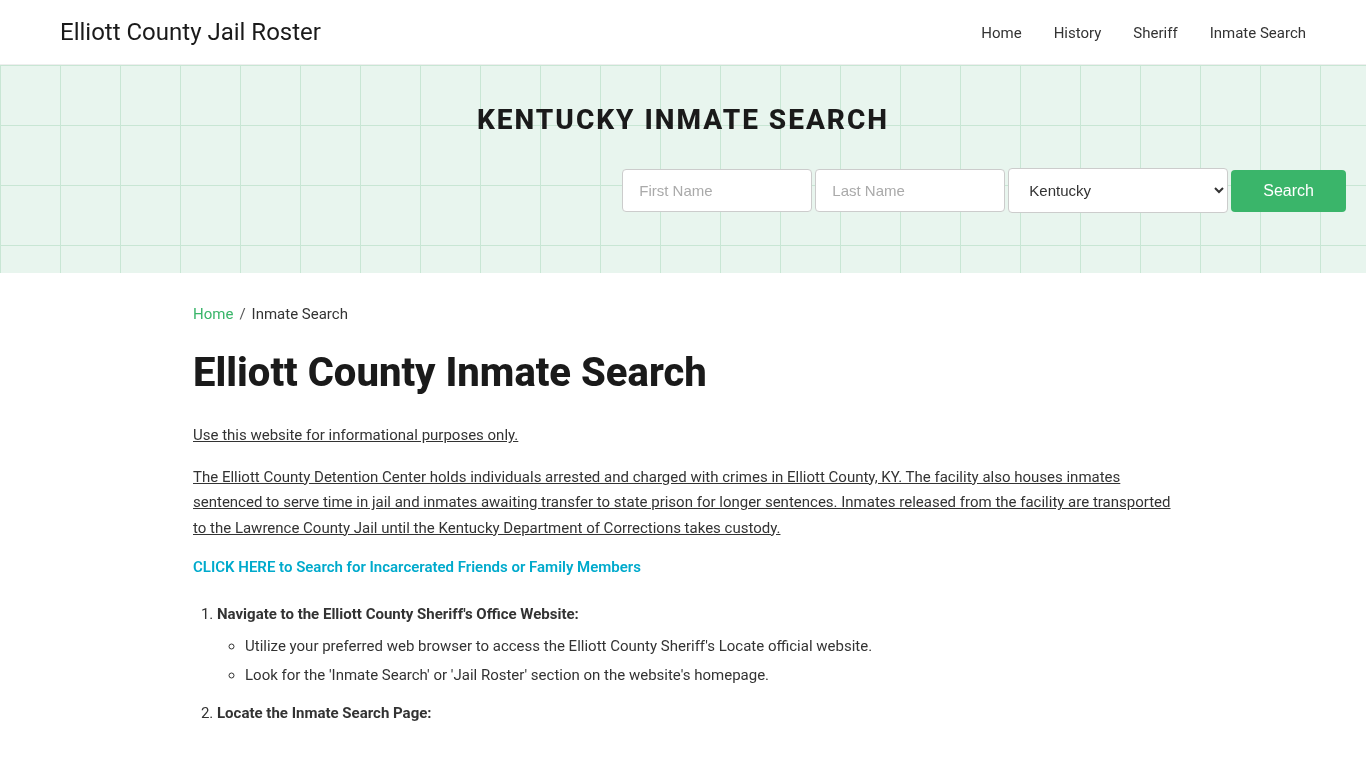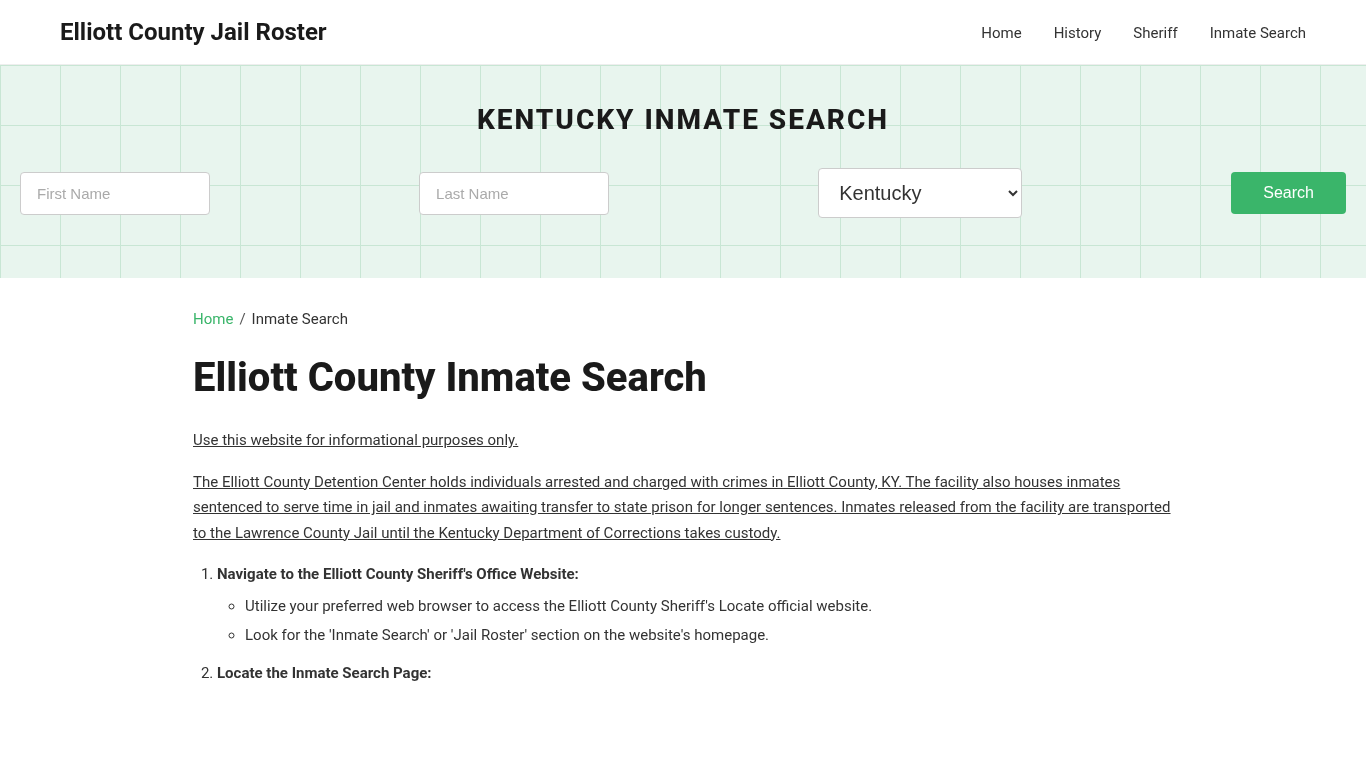--- a/index.html
+++ b/index.html
@@ -20,21 +20,21 @@
       display: flex;
       align-items: center;
       justify-content: space-between;
       padding: 18px 60px;
       background: #fff;
       border-bottom: 1px solid #eee;
     }
 
     .site-title {
       font-size: 24px;
-      font-weight: 700;
+      font-weight: 400;
       color: #1a1a1a;
       text-decoration: none;
     }
 
     .nav {
       display: flex;
       gap: 32px;
       list-style: none;
     }
 
@@ -61,21 +61,21 @@
       font-weight: 800;
       color: #1a1a1a;
       letter-spacing: 2px;
       text-transform: uppercase;
       margin-bottom: 32px;
     }
 
     .search-form {
       display: flex;
       gap: 3px;
-      justify-content: space-between;
+      justify-content: flex-end;
       align-items: center;
       flex-wrap: wrap;
     }
 
     .search-form input {
       padding: 12px 16px;
       border: 1px solid #ccc;
       border-radius: 4px;
       font-size: 15px;
       width: 190px;
@@ -85,22 +85,22 @@
     }
 
     .search-form input::placeholder {
       color: #aaa;
     }
 
     .search-form select {
       padding: 12px 16px;
       border: 1px solid #ccc;
       border-radius: 4px;
-      font-size: 20px;
-      width: 204px;
+      font-size: 15px;
+      width: 220px;
       background: #fff;
       color: #333;
       outline: none;
       appearance: auto;
     }
 
     .search-btn {
       padding: 12px 32px;
       background: #3ab56a;
       color: #fff;
@@ -233,20 +233,21 @@
   
   <h1 class="page-title">Elliott County Inmate Search</h1>
 
   
   <p class="body-text">Use this website for informational purposes only.</p>
 
   
   <p class="body-text">The Elliott County Detention Center holds individuals arrested and charged with crimes in Elliott County, KY. The facility also houses inmates sentenced to serve time in jail and inmates awaiting transfer to state prison for longer sentences. Inmates released from the facility are transported to the Lawrence County Jail until the Kentucky Department of Corrections takes custody.</p>
 
   
+  <a href="#" class="cta-link">CLICK HERE to Search for Incarcerated Friends or Family Members</a>
 
   
   <ol class="steps-list">
 
   <li><strong>Navigate to the Elliott County Sheriff's Office Website:</strong><ul class="sub-list">
           <li>Utilize your preferred web browser to access the Elliott County Sheriff's Locate official website.</li>
           <li>Look for the 'Inmate Search' or 'Jail Roster' section on the website's homepage.</li>
         </ul></li>
       <li><strong>Locate the Inmate Search Page:</strong></li>
     </ol>

